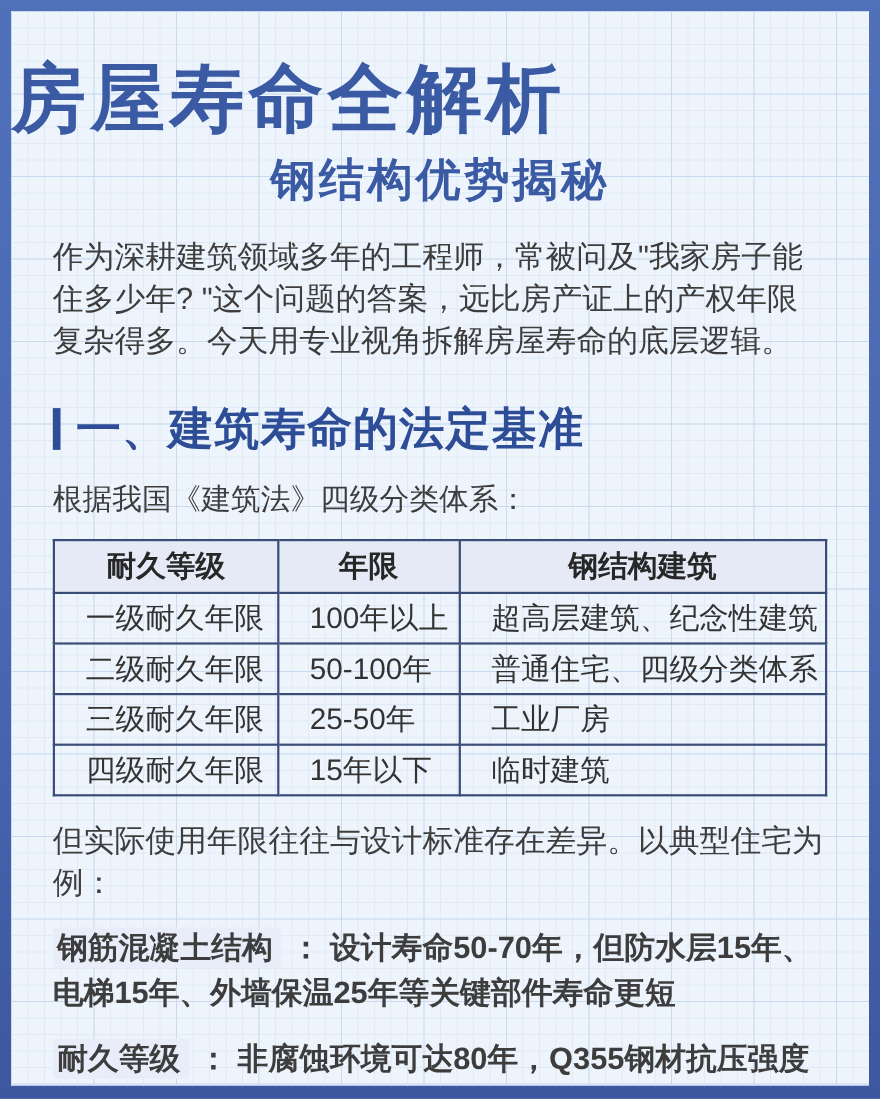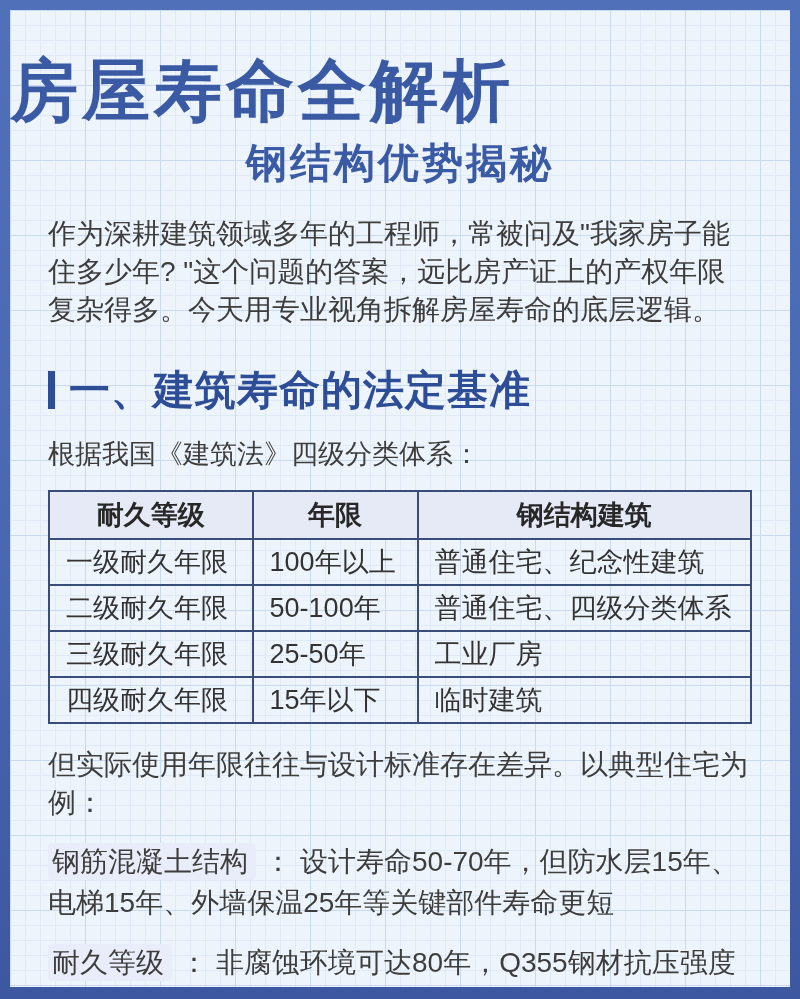--- a/index.html
+++ b/index.html
@@ -90,38 +90,39 @@
   }
   th{
     background:var(--table-header-bg);
     font-weight:bold;
     height:48px;
     text-align:center;
     color:#272727;
   }
   td{
     height:46px;
-    padding-left:16px;
+    padding-left:28px;
     text-align:left;
     color:#333333;
   }
   col.c1{width:29%;}
   col.c2{width:23.5%;}
   col.c3{width:47.5%;}
   .note{
     margin:22px 38px 13px;
     font-size:28px;
     line-height:1.36;
     color:var(--body-text);
   }
   .example{
     margin:20px 38px 0;
     font-size:28px;
     line-height:1.45;
     color:var(--body-text);
+    font-weight:bold;
   }
   .hl{
     background:var(--highlight-bg);
     padding:3px 8px 3px 4px;
     border-radius:4px;
   }
   .sep{
     margin:0 8px;
   }
 </style>
@@ -153,21 +154,21 @@
         <tr>
           <th>耐久等级</th>
           <th>年限</th>
           <th>钢结构建筑</th>
         </tr>
       </thead>
       <tbody>
         <tr>
           <td>一级耐久年限</td>
           <td>100年以上</td>
-          <td>普通住宅、纪念性建筑</td>
+          <td>超高层建筑、纪念性建筑</td>
         </tr>
         <tr>
           <td>二级耐久年限</td>
           <td>50-100年</td>
           <td>普通住宅、四级分类体系</td>
         </tr>
         <tr>
           <td>三级耐久年限</td>
           <td>25-50年</td>
           <td>工业厂房</td>

